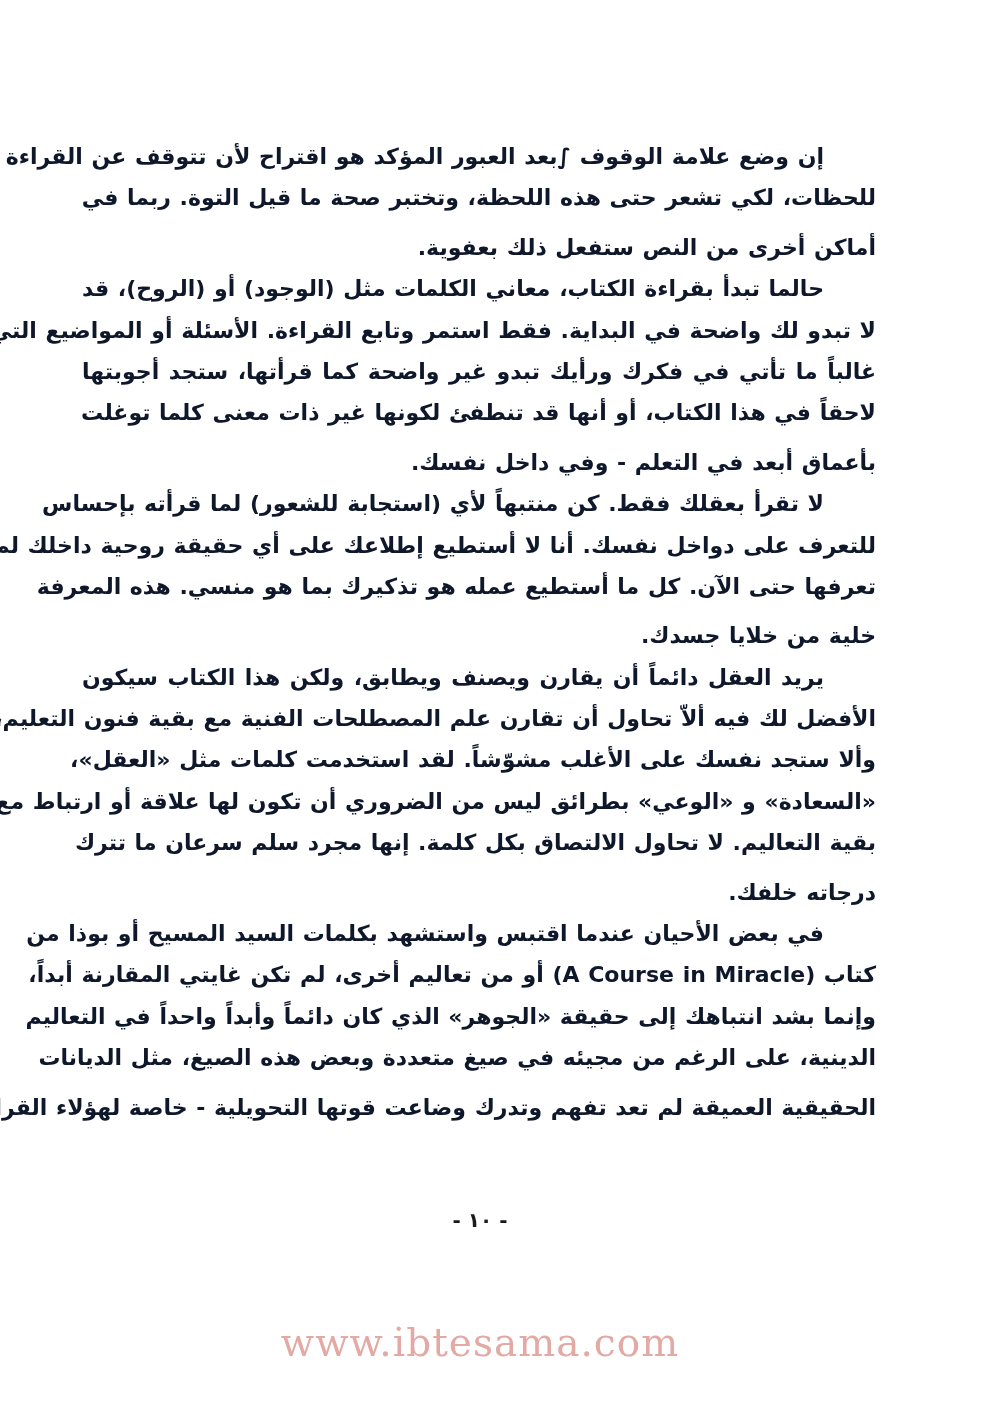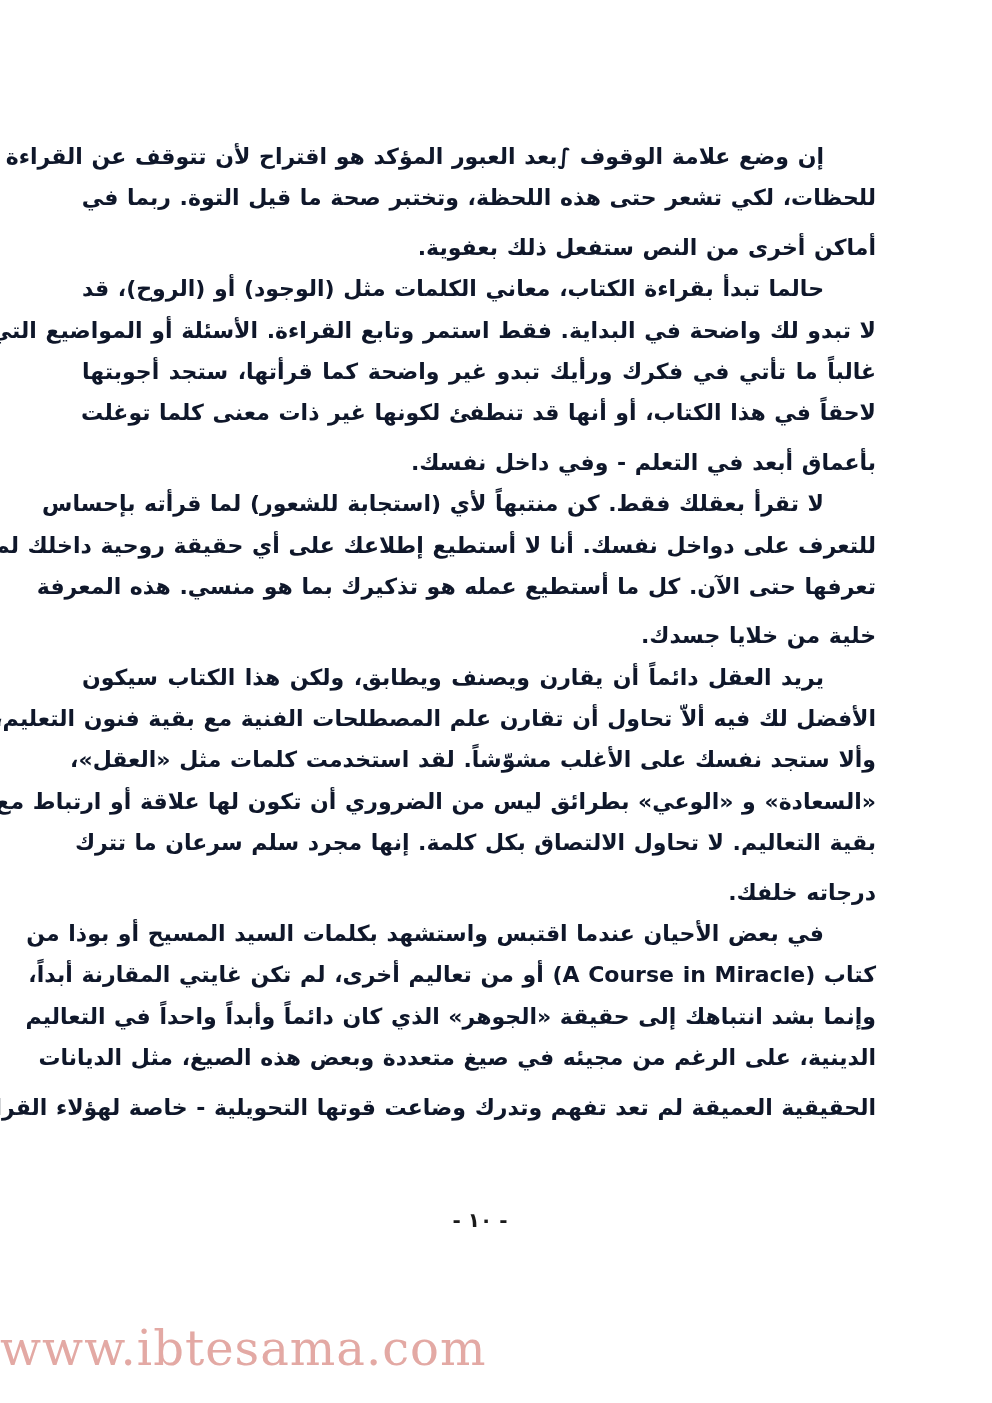--- a/index.html
+++ b/index.html
@@ -60,23 +60,23 @@
     font-size: 20px;
     font-weight: 700;
     color: #1a1a1a;
     letter-spacing: 2px;
   }
   .watermark {
     position: absolute;
     top: 1320px;
     left: 0;
     width: 960px;
-    text-align: left;
+    text-align: center;
     font-family: "DejaVu Serif", serif;
-    font-size: 48px;
+    font-size: 39px;
     font-weight: 400;
     letter-spacing: 1px;
   }
 </style>
 </head>
 <body>
 
 <div class="page">
 
   <main class="text-block" id="text-block" style="color: #0f172a;">

